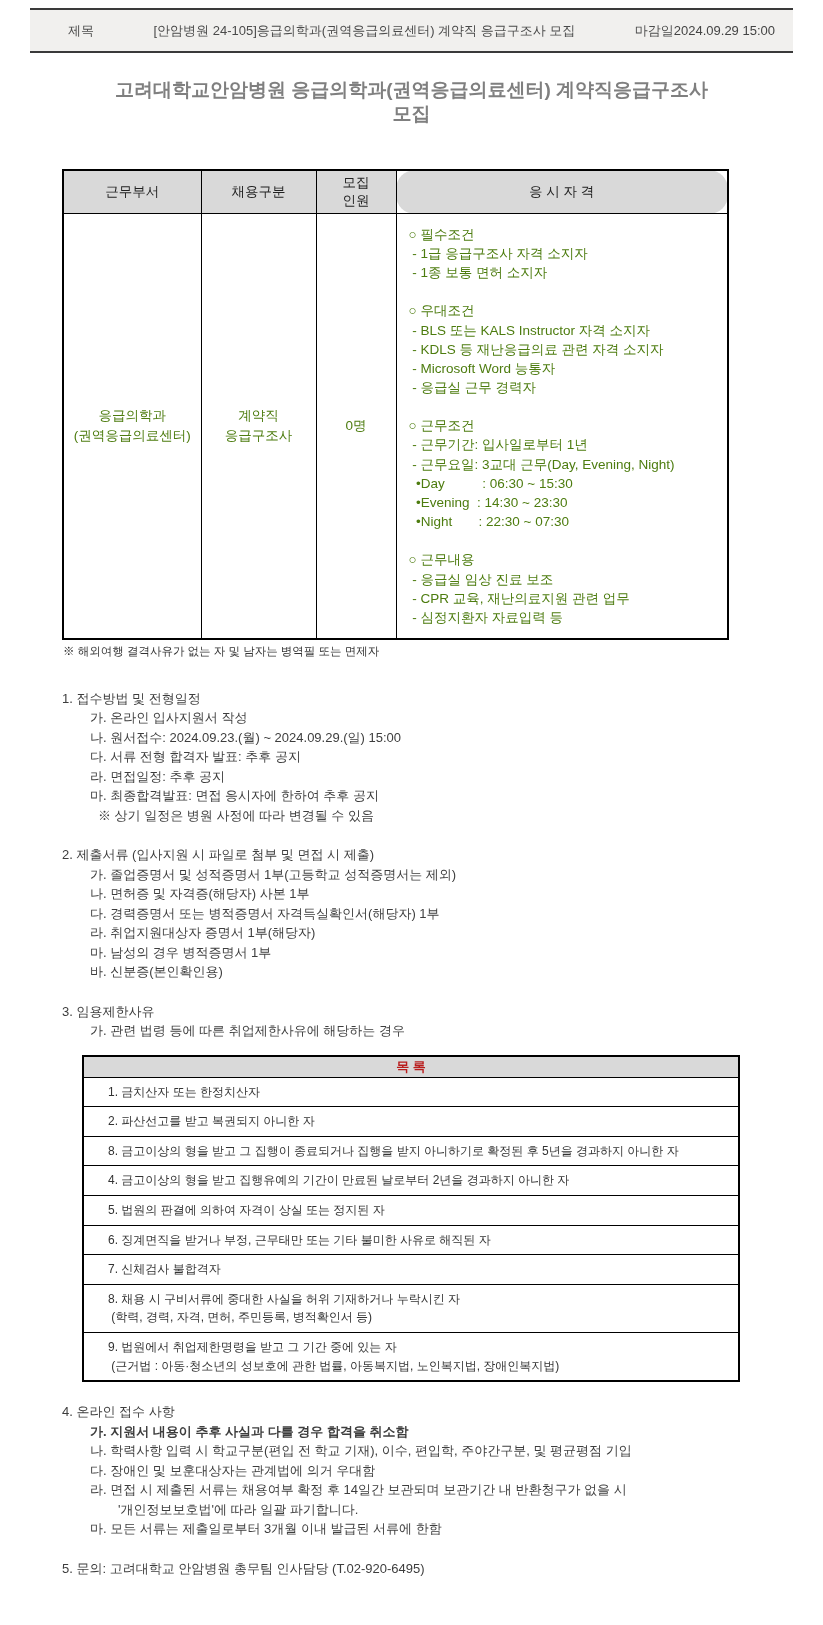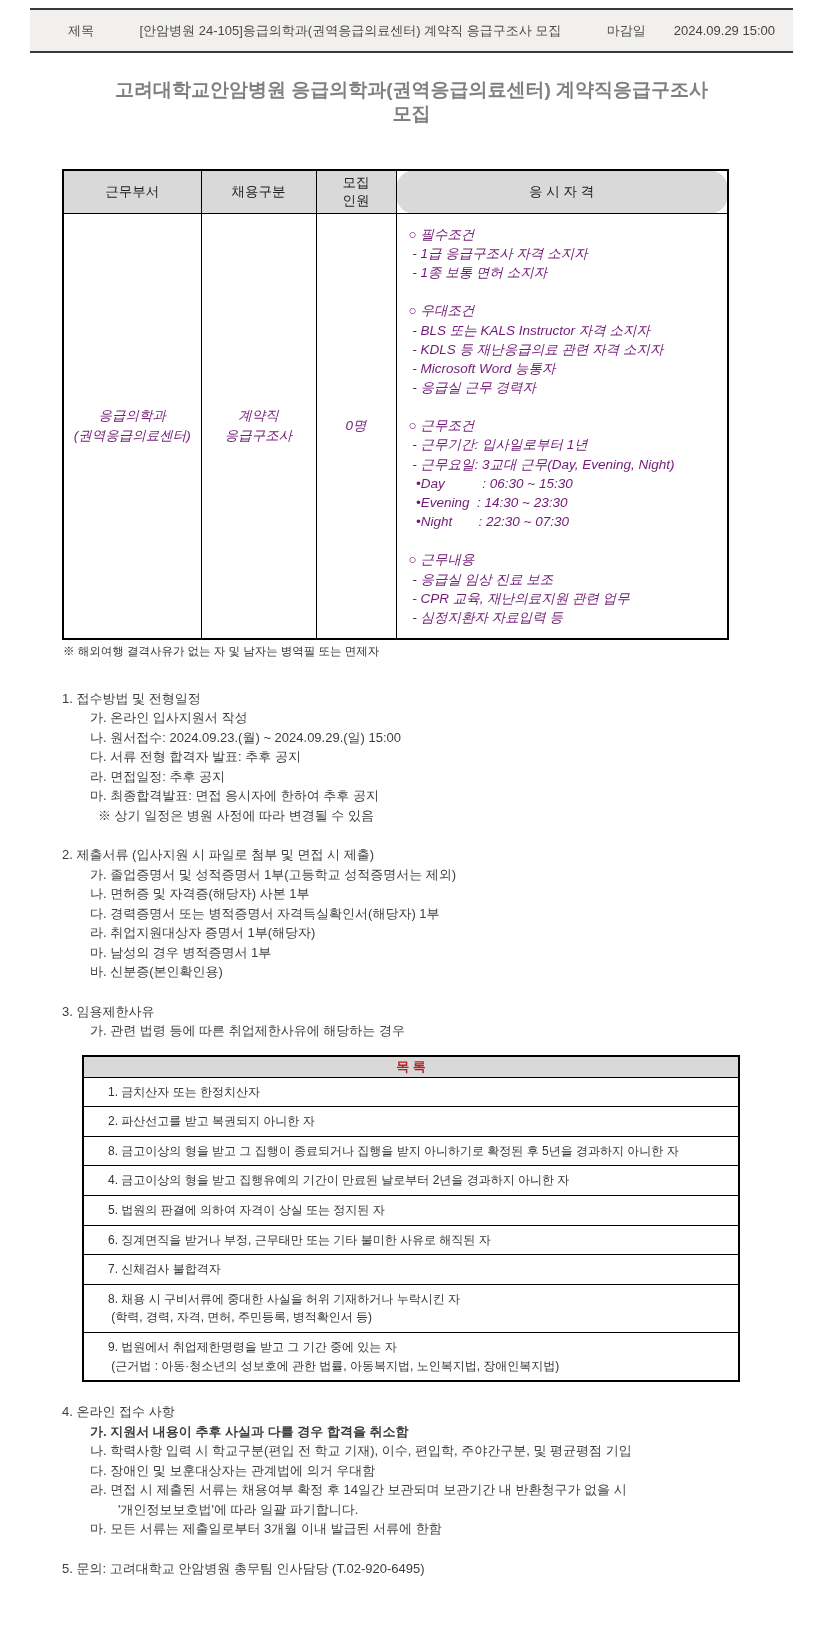--- a/index.html
+++ b/index.html
@@ -16,21 +16,21 @@
     margin: 8px 30px 0 30px;
     height: 45px;
     background: #f1f0ee;
     border-top: 2px solid #3a3a3a;
     border-bottom: 2px solid #3a3a3a;
     display: flex; align-items: center;
     font-size: 13px; color: #4d4d4d;
   }
   .hb-title-label { margin-left: 38px; }
   .hb-title-value { flex: 1; text-align: center; color: #4a4a4a; }
-  .hb-deadline-label { margin-right: 28px; }
+  .hb-deadline-label { }
   .hb-deadline-value { margin-right: 18px; color: #444; }
 
   
   .page-title {
     margin-top: 25px;
     width: 823px;
     text-align: center;
     font-size: 19px; font-weight: bold;
     color: #7f7f7f;
     white-space: pre-line;
@@ -49,21 +49,21 @@
   .main-table th {
     background: #d9d9d9;
     font-weight: normal;
     font-size: 13.5px;
     height: 44px;
     text-align: center;
     color: #222;
     white-space: pre-line;
     line-height: 1.3;
   }
-  .main-table td { height: 425px; vertical-align: middle; font-size: 13.5px; color: #701a75; font-style: italic; }
+  .main-table td { height: 425px; vertical-align: middle; font-size: 13.5px; color: #4d7c0f; }
   .col-w1 { width: 138px; }
   .col-w2 { width: 115px; }
   .col-w3 { width: 80px; }
   .col-w4 { width: 332px; border-radius: 19px; }
   .cell-center { text-align: center; white-space: pre-line; line-height: 1.45; }
   .cell-qual {
     padding: 10px 8px 10px 12px;
     white-space: pre;
     line-height: 1.42;
     font-size: 13.5px;

